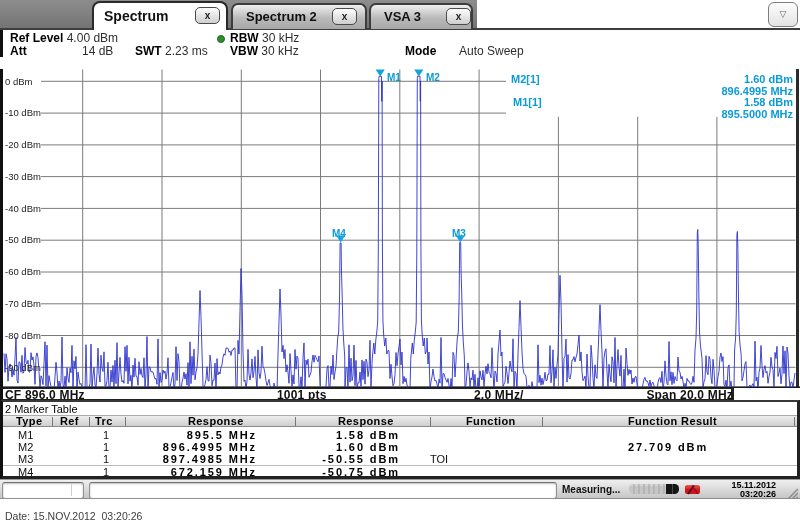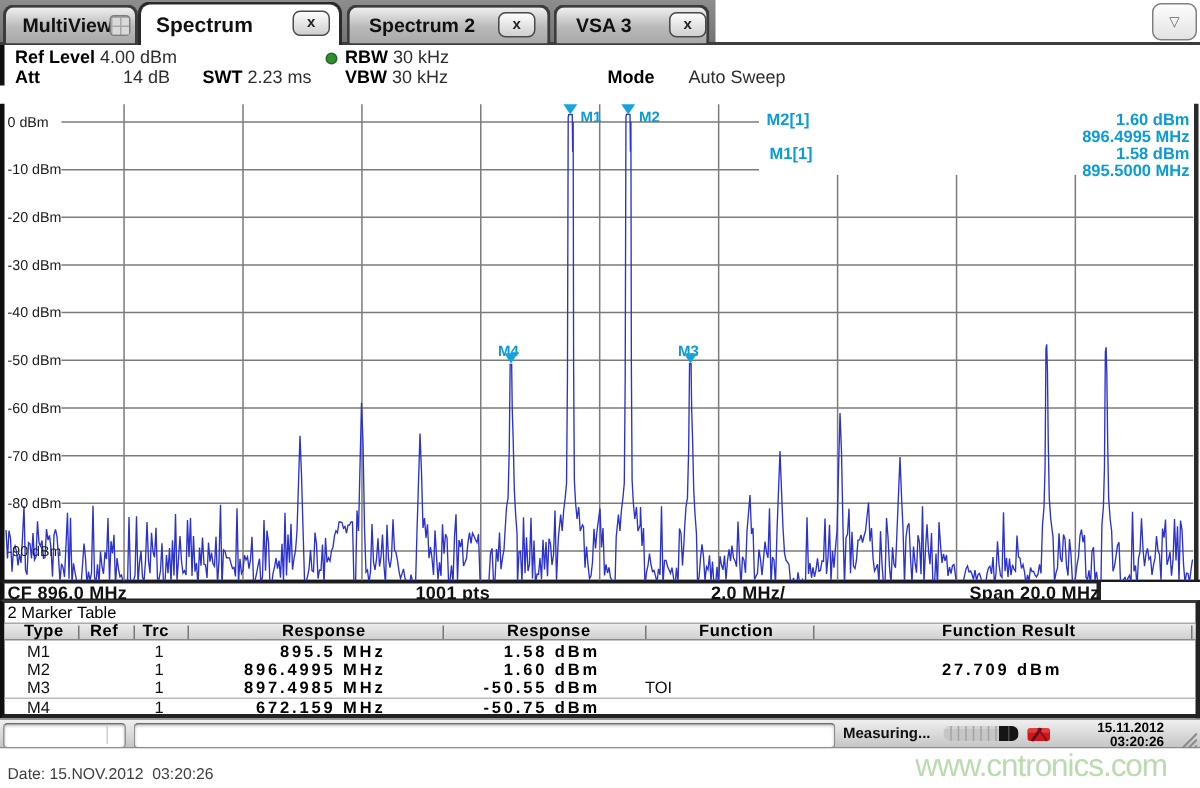--- a/index.html
+++ b/index.html
@@ -77,29 +77,20 @@
 
 #bottom { left:0; top:499px; width:800px; height:26px; background:#fff; }
 #wm { position:absolute; right:22px; top:0px; font-size:21px; color:#b9dcae; letter-spacing:-0.7px; }
 #datetxt { position:absolute; left:5px; top:11px; font-size:10.5px; color:#3f3f3f; }
 </style></head><body>
 <div id="scr">
 
   <div id="tabbar" class="abs">
     <div id="tabgray"></div>
     <div id="tabline"></div>
-    <div class="tab" style="left:2px; width:90px;">
-        <span class="lbl" style="left:11px;">MultiView</span>
-      <div id="gridicon">
-          <div style="left:1px;top:1px"></div>
-          <div style="left:7px;top:1px"></div>
-          <div style="left:1px;top:7px"></div>
-          <div style="left:7px;top:7px"></div>
-        </div>
-    </div>
     <div class="tab" id="tabactive">
         <span class="lbl">Spectrum</span>
         <div class="xbtn" style="left:101px;top:4px;">x</div>
       </div>
     <div class="tab" style="left:231px; width:136px;">
         <span class="lbl">Spectrum 2</span>
         <div class="xbtn" style="left:99px;">x</div>
       </div>
     <div class="tab" style="left:369px; width:104px;">
         <span class="lbl">VSA 3</span>
@@ -279,16 +270,15 @@
       <g stroke="#8a8a8a" stroke-width="1.4">
           <line x1="2" y1="11" x2="12" y2="1"></line>
           <line x1="6" y1="11" x2="12" y2="5"></line>
           <line x1="10" y1="11" x2="12" y2="9"></line>
         </g>
     </svg>
   </div>
 
   <div id="bottom" class="abs">
     <span id="datetxt">Date: 15.NOV.2012&nbsp; 03:20:26</span>
-    <span id="wm">www.cntronics.com</span>
   </div>
 
 </div>
 
 </body></html>

